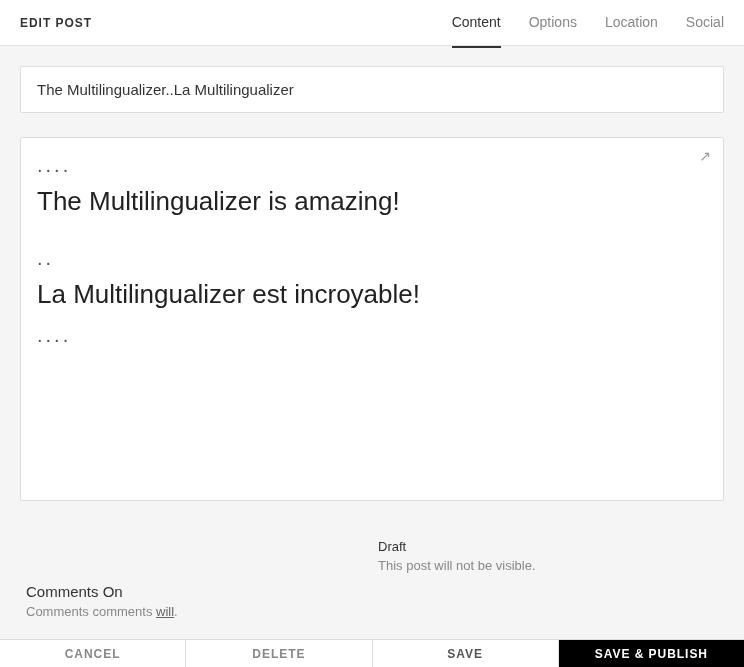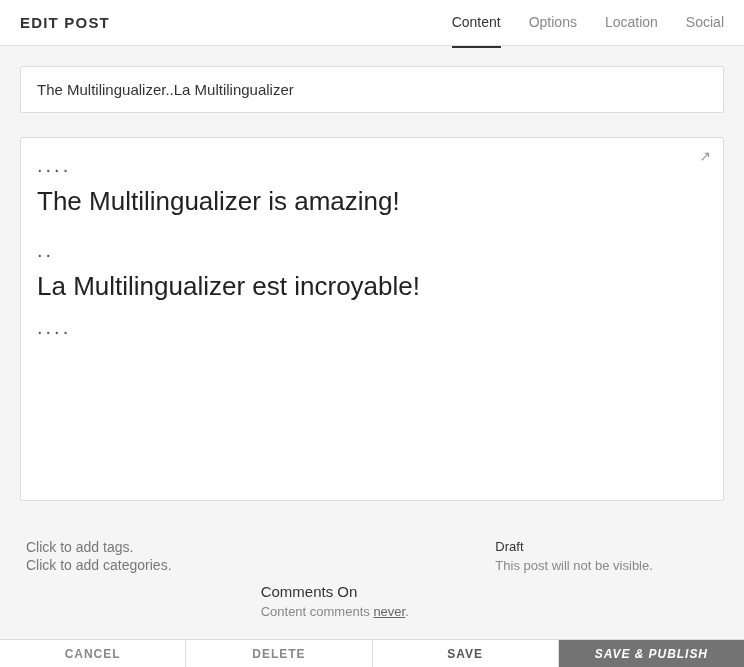--- a/index.html
+++ b/index.html
@@ -23,21 +23,21 @@
       background: #fff;
       border-bottom: 1px solid #e0e0e0;
       display: flex;
       align-items: center;
       padding: 0 20px;
       height: 46px;
       flex-shrink: 0;
     }
 
     .header-title {
-      font-size: 15px;
+      font-size: 12px;
       font-weight: 600;
       letter-spacing: 0.08em;
       color: #333;
       text-transform: uppercase;
       flex: 1;
     }
 
     .header-tabs {
       display: flex;
       gap: 28px;
@@ -104,21 +104,21 @@
       font-size: 20px;
       letter-spacing: 3px;
       color: #555;
       margin-bottom: 8px;
     }
 
     .content-text-en {
       font-size: 26px;
       color: #222;
       font-weight: 300;
-      margin-bottom: 20px;
+      margin-bottom: 28px;
       line-height: 1.3;
     }
 
     .content-dots-2 {
       font-size: 20px;
       letter-spacing: 3px;
       color: #555;
       margin-bottom: 8px;
     }
 
@@ -222,22 +222,21 @@
     .footer-btn.delete {
       color: #888;
     }
 
     .footer-btn.save {
       color: #555;
     }
 
     .footer-btn.save-publish {
       color: #fff;
-      background: #737373;
-      font-style: italic;
+      background: #000000;
     }
   </style>
 </head>
 <body>
 
 <header class="header">
   <span class="header-title">EDIT POST</span>
   <nav class="header-tabs">
     <a class="header-tab active">Content</a>
     <a class="header-tab">Options</a>
@@ -254,27 +253,23 @@
     <span class="expand-icon">↗</span>
     <div class="content-dots">....</div>
     <div class="content-text-en">The Multilingualizer is amazing!</div>
     <div class="content-dots-2">..</div>
     <div class="content-text-fr">La Multilingualizer est incroyable!</div>
     <div class="content-dots-3">....</div>
   </div>
 
   <div class="meta-row">
     <div class="meta-col">
-      <div class="meta-label">Click to add tags.</div>
-      <div class="meta-label">Click to add categories.</div>
-    </div>
-    <div class="meta-col">
       <div class="meta-section-title">Comments On</div>
       <div class="meta-section-sub">
-        <span>Content comments </span><a>never</a><span>.</span>
+        <span>Comments comments </span><a>will</a><span>.</span>
       </div>
     </div>
     <div class="meta-col">
       <div class="meta-status">Draft</div>
       <div class="meta-status-desc">This post will not be visible.</div>
     </div>
   </div>
 
 </main>
 

